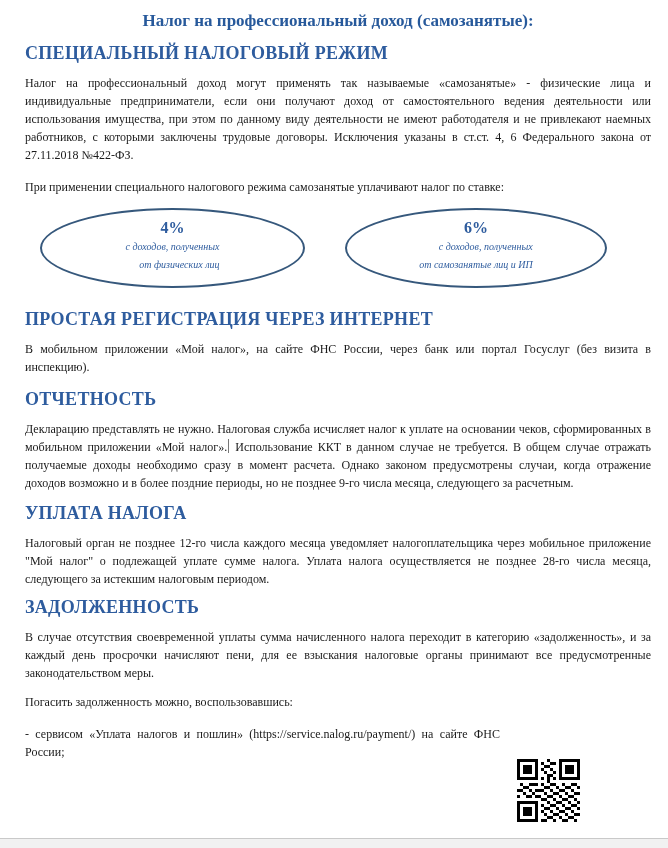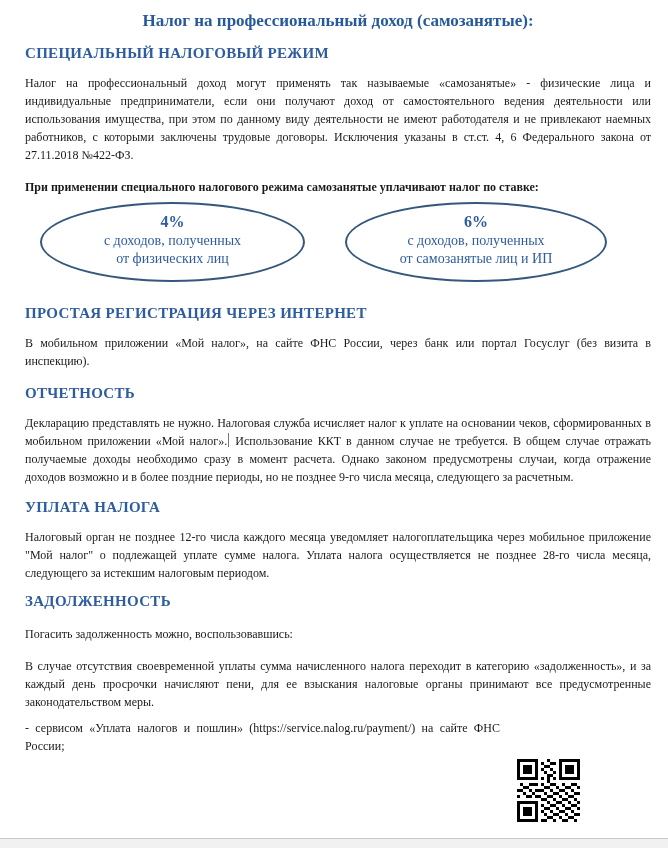--- a/index.html
+++ b/index.html
@@ -8,48 +8,49 @@
     background:#ffffff;
     font-family:"Liberation Serif", serif;
     color:var(--color-body_text,#1a1a1a);
   }
   .page{padding:10px 17px 0 25px;}
   .doc-title{
     text-align:center;font-weight:bold;font-size:17px;line-height:22px;
     color:var(--color-title,#27599B);margin:0 0 14px 0;
   }
   .sec-heading{
-    font-size:15px;font-weight:bold;letter-spacing:0.3px;line-height:15px;
+    font-size:18px;font-weight:bold;letter-spacing:0.3px;line-height:15px;
     color:var(--color-heading,#2E5C9E);margin:0 0 13px 0;
   }
   p.body{
     font-size:12px;line-height:18px;text-align:justify;
     margin:0 0 12px 0;
   }
   p.mb16{margin-bottom:16px;}
   p.mb14{margin-bottom:14px;}
-  p.mb6{margin-bottom:6px;font-weight:bold;}
+  p.mb6{}
   p.mb8{margin-bottom:8px;}
   .rates-row{position:relative;height:80px;margin:0 0 24px 0;}
   .rate-ellipse{
     position:absolute;top:0;height:80px;box-sizing:border-box;
     border:2.5px solid var(--color-ellipse_border,#36587C);
     border-radius:50%;
     display:flex;flex-direction:column;align-items:center;
     padding-top:8px;
   }
   .rate-ellipse.left{left:15px;width:265px;}
   .rate-ellipse.right{left:320px;width:262px;}
   .rate-value{
     font-size:16px;font-weight:bold;line-height:20px;
     color:var(--color-percent,#2E5C9E);
   }
   .rate-label{
-    font-size:14px;line-height:18px;text-align:center;
+    font-size:10px;line-height:18px;text-align:right;
     color:var(--color-percent,#2E5C9E);
+    font-style:italic;
   }
   .caret{
     display:inline-block;width:1px;height:14px;background:#777;
     vertical-align:-2px;margin:0 1px;
   }
   .qr{
     position:absolute;left:517px;top:759px;width:63px;height:63px;
   }
   .payoff-item{width:475px;line-height:25px;text-align:left;margin:0;}
   .bottom-strip{
@@ -83,23 +84,23 @@
   <h2 class="sec-heading">ПРОСТАЯ РЕГИСТРАЦИЯ ЧЕРЕЗ ИНТЕРНЕТ</h2>
   <p class="body mb16">В мобильном приложении «Мой налог», на сайте ФНС России, через банк или портал Госуслуг (без визита в инспекцию).</p>
 
   <h2 class="sec-heading">ОТЧЕТНОСТЬ</h2>
   <p class="body mb14"><span>Декларацию представлять не нужно. Налоговая служба исчисляет налог к уплате на основании чеков, сформированных в мобильном приложении «Мой налог».</span><span class="caret"></span><span> Использование ККТ в данном случае не требуется. В общем случае отражать получаемые доходы необходимо сразу в момент расчета. Однако законом предусмотрены случаи, когда отражение доходов возможно и в более поздние периоды, но не позднее 9-го числа месяца, следующего за расчетным.</span></p>
 
   <h2 class="sec-heading">УПЛАТА НАЛОГА</h2>
   <p class="body mb12">Налоговый орган не позднее 12-го числа каждого месяца уведомляет налогоплательщика через мобильное приложение "Мой налог" о подлежащей уплате сумме налога. Уплата налога осуществляется не позднее 28-го числа месяца, следующего за истекшим налоговым периодом.</p>
 
   <h2 class="sec-heading">ЗАДОЛЖЕННОСТЬ</h2>
+  <p class="body mb8">В случае отсутствия своевременной уплаты сумма начисленного налога переходит в категорию «задолженность», и за каждый день просрочки начисляют пени, для ее взыскания налоговые органы принимают все предусмотренные законодательством меры.</p>
+
   <p class="body mb8" style="text-align:left;line-height:25px;margin-bottom:10px;">Погасить задолженность можно, воспользовавшись:</p>
-
-  <p class="body mb8">В случае отсутствия своевременной уплаты сумма начисленного налога переходит в категорию «задолженность», и за каждый день просрочки начисляют пени, для ее взыскания налоговые органы принимают все предусмотренные законодательством меры.</p>
 
   <p class="body payoff-item">- сервисом «Уплата налогов и пошлин» (https://service.nalog.ru/payment/) на сайте ФНС России;</p>
 
 </div>
 
 <svg class="qr" id="qr-svg" viewBox="0 0 21 21" shape-rendering="crispEdges" xmlns="http://www.w3.org/2000/svg">
     <rect x="0" y="0" width="21" height="21" fill="#fff"></rect>
     <rect x="0" y="0" width="1" height="1" fill="#000"></rect>
     <rect x="1" y="0" width="1" height="1" fill="#000"></rect>
     <rect x="2" y="0" width="1" height="1" fill="#000"></rect>

